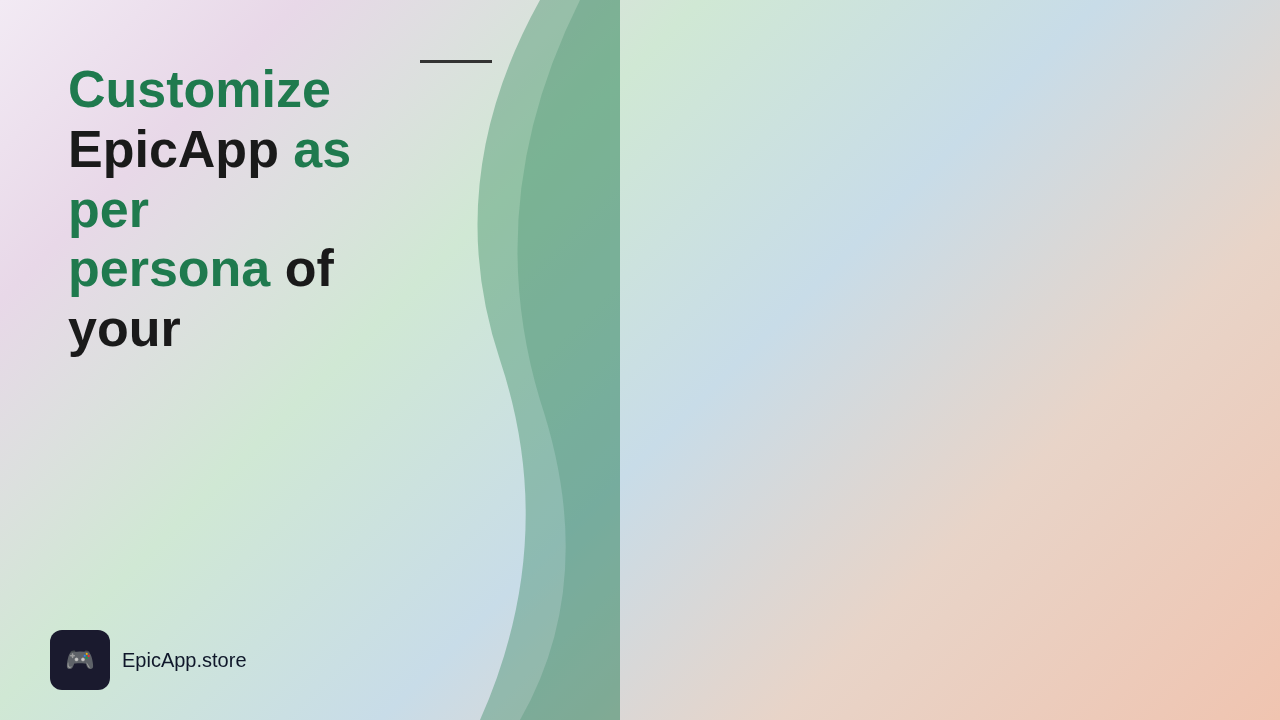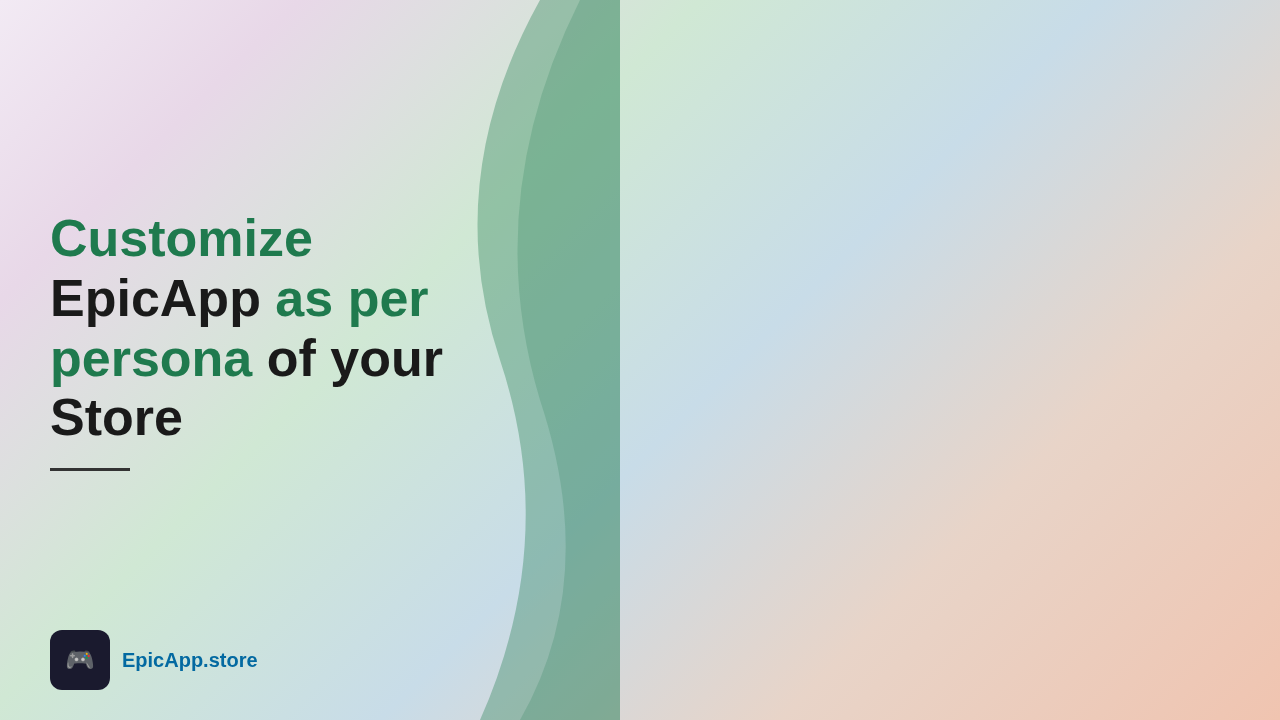--- a/index.html
+++ b/index.html
@@ -12,23 +12,23 @@
       position: relative;
     }
 
     
     .left-panel {
       position: absolute;
       left: 0; top: 0;
       width: 560px;
       height: 720px;
       display: flex;
-      flex-direction: column;
+      flex-direction: row;
       justify-content: center;
-      padding: 60px 50px;
+      padding: 60px 68px;
     }
 
     .headline {
       font-size: 52px;
       font-weight: 800;
       line-height: 1.15;
       color: #1a1a1a;
       margin-bottom: 20px;
     }
     .headline .green { color: #1f7a4e; }
@@ -53,41 +53,40 @@
       height: 60px;
       border-radius: 12px;
       background: #1a1a2e;
       display: flex;
       align-items: center;
       justify-content: center;
       font-size: 24px;
     }
     .brand-name {
       font-size: 20px;
-      font-weight: 700;
-      color: #0369a1;
+      font-weight: 400;
+      color: #0f172a;
     }
 
     .content-z {
       position: relative;
       z-index: 1;
     }
   </style>
 </head>
 <body>
 
 <div style="position:absolute;top:0;left:0;width:1280px;height:720px;background:linear-gradient(135deg,#f2eaf4 0%,#e8d8e8 15%,#d0e8d4 35%,#c8dce8 55%,#e8d4c8 75%,#f0c4b0 100%);z-index:0;"></div>
 
 <div class="left-panel content-z">
   <div>
     <div class="headline">
       <span class="green">Customize</span><br>
       <span>EpicApp </span><span class="green">as per</span><br>
       <span class="green">persona</span><span> of your</span><br>
-      <span>Store</span>
     </div>
   </div>
   <div class="divider-line"></div>
 
   <div class="brand-area">
     <div class="brand-logo">
       <span>🎮</span>
     </div>
     <span class="brand-name">EpicApp.store</span>
   </div>

